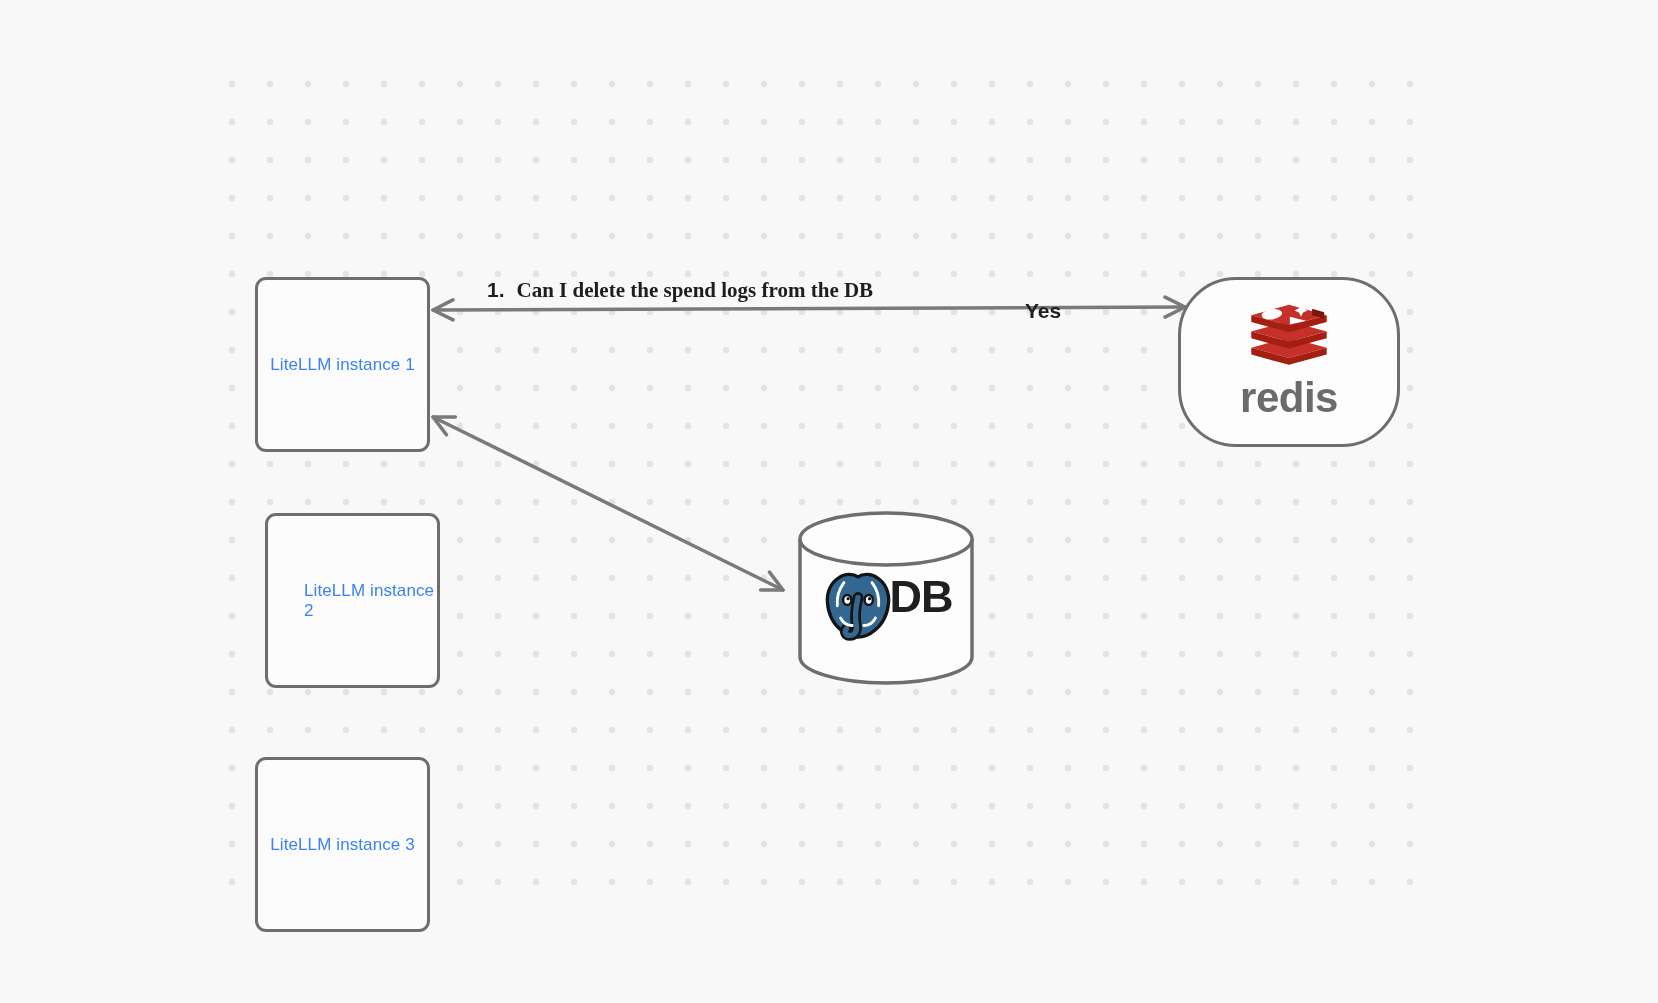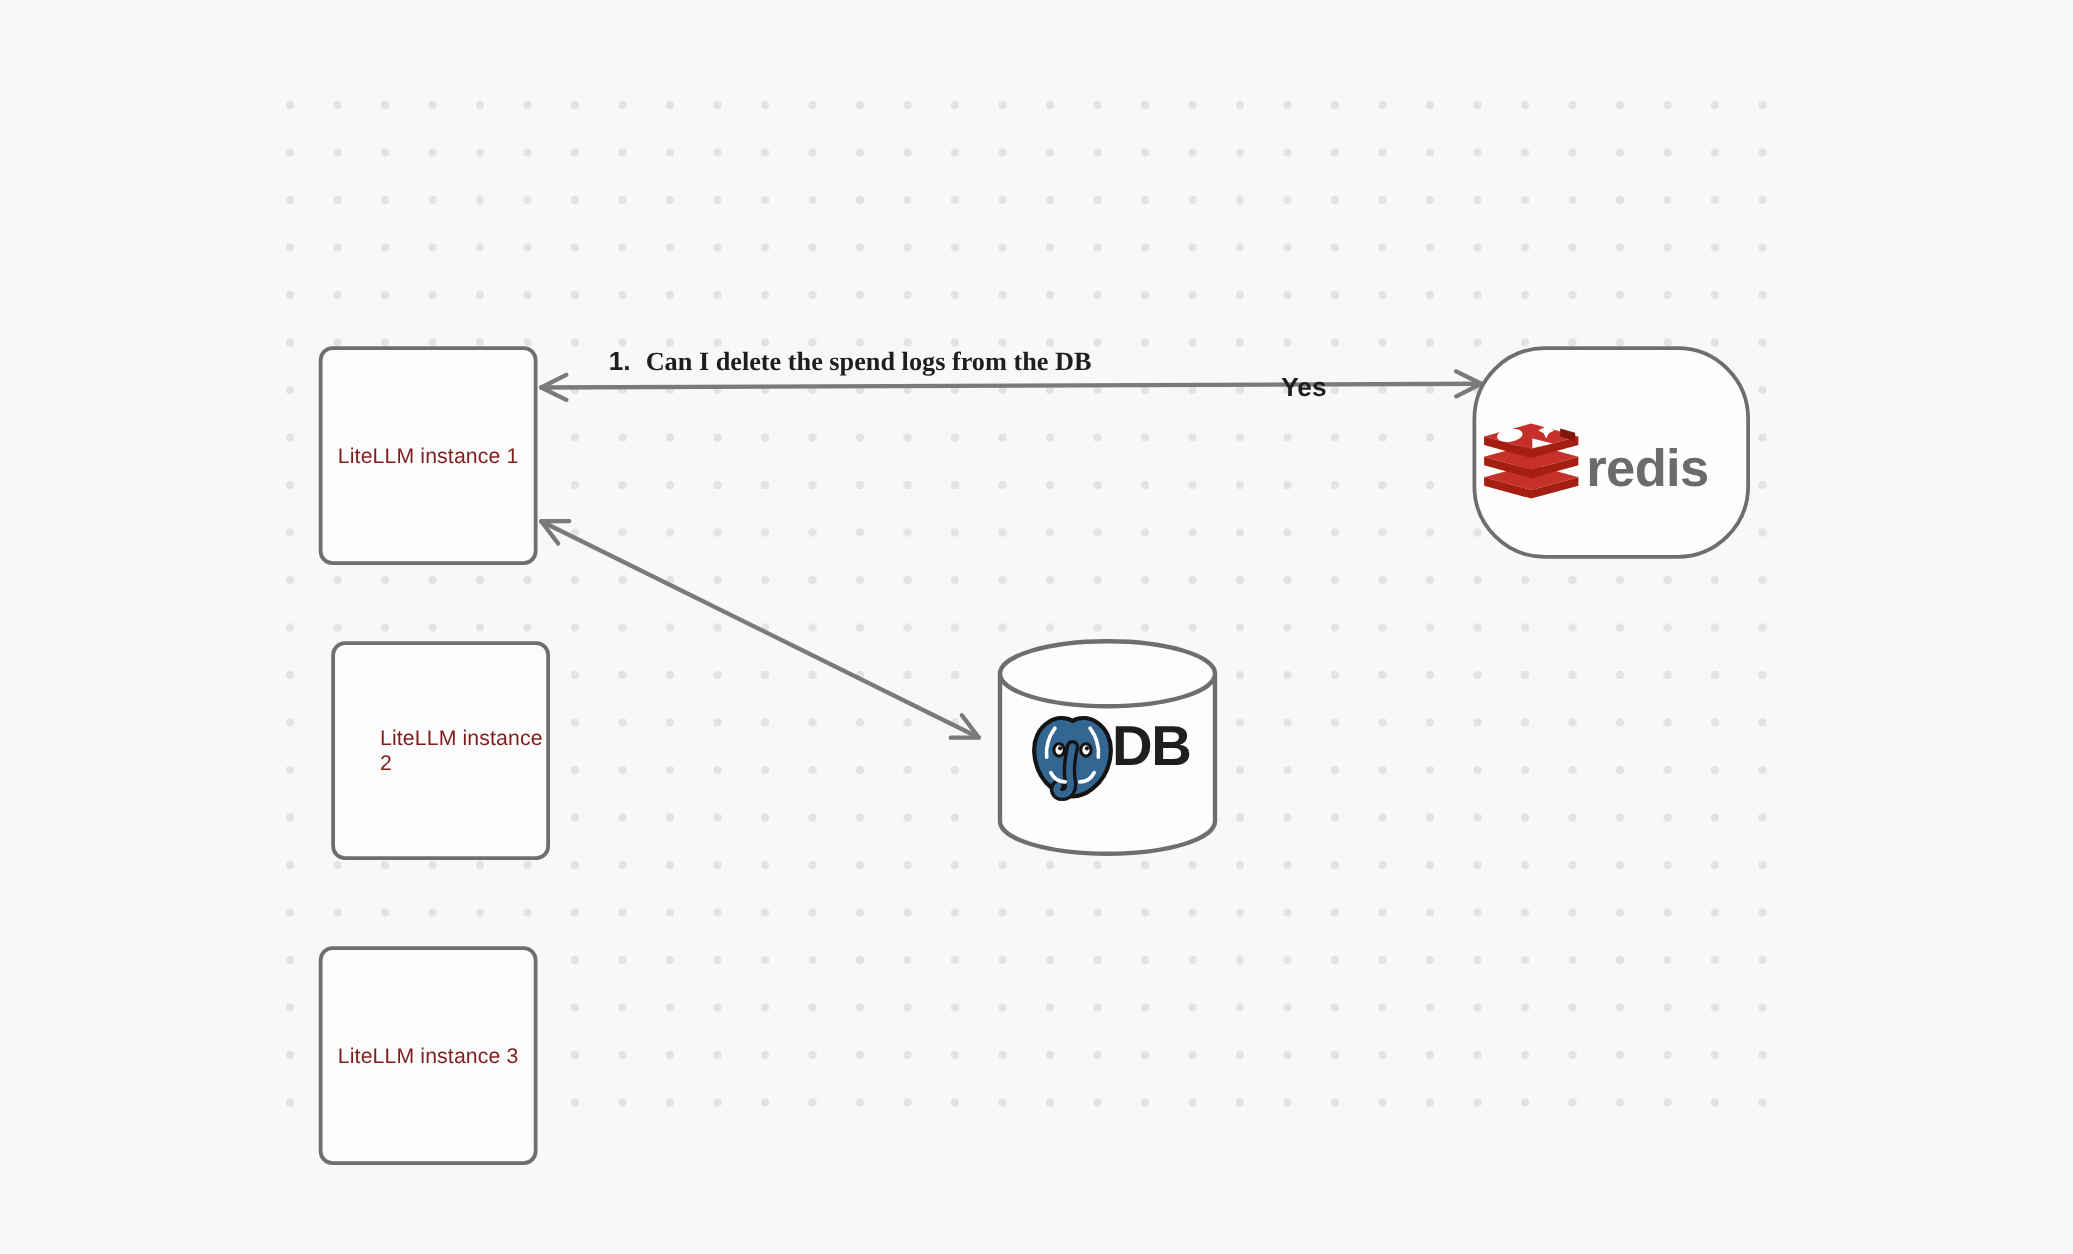--- a/index.html
+++ b/index.html
@@ -34,32 +34,32 @@
     width: 175px; height: 175px;
     background: #fcfcfc;
     border: 3px solid #6e6e6e;
     border-radius: 11px;
     display: flex;
     align-items: center;
     justify-content: center;
   }
   .node-box span {
     font-size: 17px;
-    color: #7f1d1d;
+    color: #3b82f6;
     letter-spacing: 0.1px;
   }
   .node-redis {
     position: absolute;
     left: 1178px; top: 277px;
     width: 222px; height: 170px;
     background: #fdfdfd;
     border: 3px solid #6e6e6e;
     border-radius: 58px;
     display: flex;
-    flex-direction: row;
+    flex-direction: column;
     align-items: center;
     padding-top: 24px;
   }
   .redis-word {
     font-size: 42px;
     font-weight: bold;
     color: #6b6b6b;
     letter-spacing: -0.5px;
     line-height: 1;
     margin-top: 1px;

